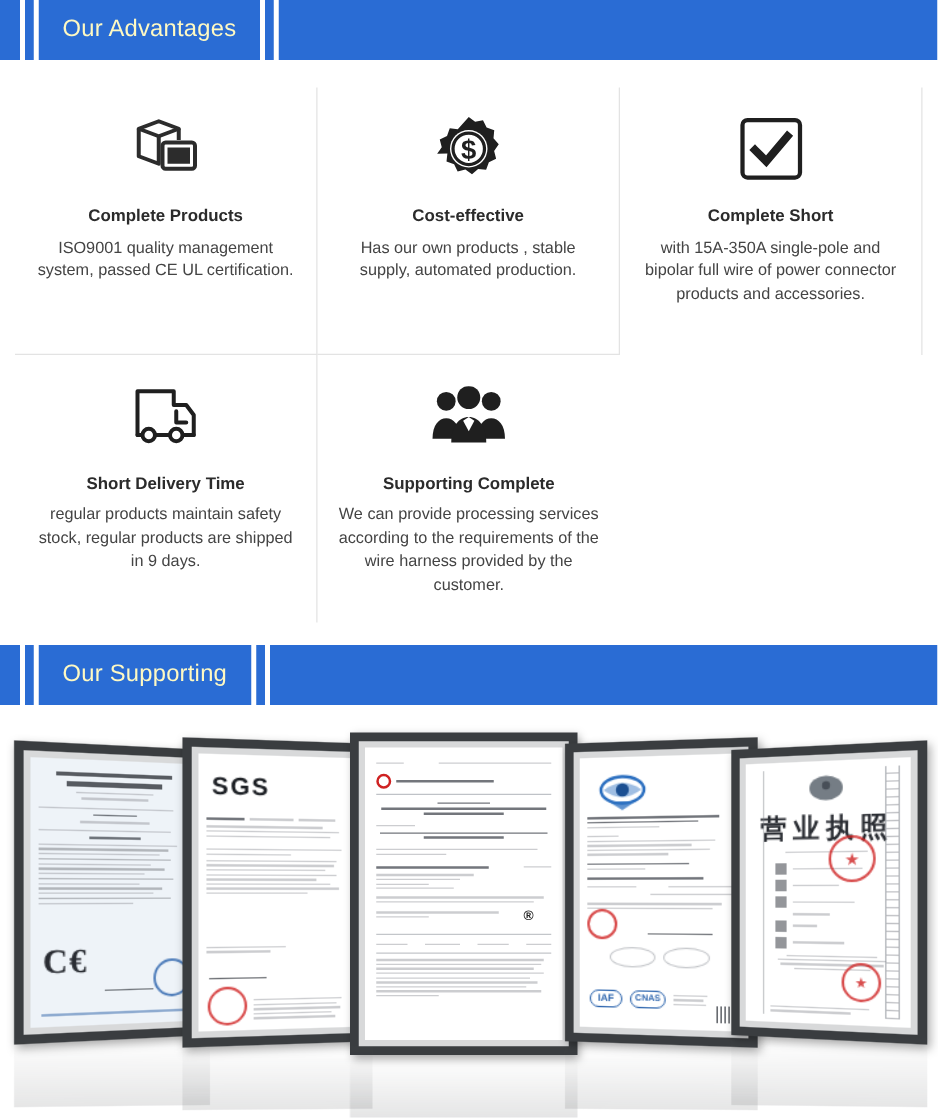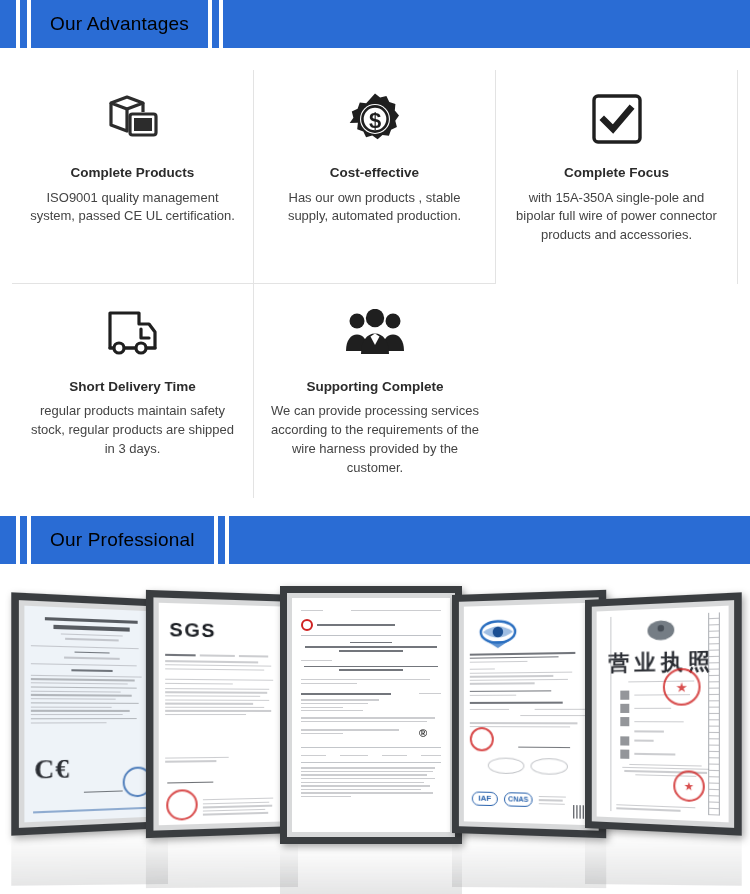--- a/index.html
+++ b/index.html
@@ -22,21 +22,21 @@
   .bar-thin   { width: 7px;  background: var(--accent); }
   .bar-gap-s  { width: 4px; }
   .bar-gap-m  { width: 4px; }
   .title-box {
     background: var(--accent);
     display: flex;
     align-items: center;
     padding: 0 19px;
   }
   .title-box span {
-    color: #000000;
+    color: #fef9c3;
     font-size: 19px;
     font-weight: 400;
     letter-spacing: .2px;
     white-space: nowrap;
   }
   .bar-fill { flex: 1; background: var(--accent); }
 
   
   .adv-grid {
     display: grid;
@@ -207,38 +207,38 @@
   </div>
 
 
   <div class="adv-cell bdr-r">
     <div class="adv-icon">
       <svg width="52" height="52" viewBox="0 0 52 52">
         <rect x="3" y="3" width="46" height="46" rx="4" fill="none" stroke="#1f1f1f" stroke-width="3.4"></rect>
         <path d="M13 27 L22 36 L39 16" fill="none" stroke="#1f1f1f" stroke-width="6.4" stroke-linecap="square" stroke-linejoin="miter"></path>
       </svg>
     </div>
-    <div class="adv-title">Complete Focus</div>
+    <div class="adv-title">Complete Short</div>
     <div class="adv-desc">with 15A-350A single-pole and bipolar full wire of power connector products and accessories.</div>
   </div>
 
   <div class="adv-cell bdr-r">
     <div class="adv-icon">
       <svg width="56" height="52" viewBox="0 0 56 52">
         <g fill="none" stroke="#1f1f1f" stroke-width="3.2" stroke-linejoin="round" stroke-linecap="round">
           <path d="M5 6 H34 L34 17 L44 17 L50 25 L50 41 H5 Z"></path>
           <path d="M36 22 L36 31 L44 31"></path>
           <path d="M5 41 H9 M19 41 H30 M41 41 H50"></path>
         </g>
         <circle cx="14" cy="41" r="5" fill="#ffffff" stroke="#1f1f1f" stroke-width="3.2"></circle>
         <circle cx="36" cy="41" r="5" fill="#ffffff" stroke="#1f1f1f" stroke-width="3.2"></circle>
       </svg>
     </div>
     <div class="adv-title">Short Delivery Time</div>
-    <div class="adv-desc">regular products maintain safety stock, regular products are shipped in 3 days.</div>
+    <div class="adv-desc">regular products maintain safety stock, regular products are shipped in 9 days.</div>
   </div>
 
   <div class="adv-cell">
     <div class="adv-icon">
       <svg width="62" height="48" viewBox="0 0 62 48">
         <circle cx="13" cy="12" r="7.5" fill="#1f1f1f"></circle>
         <path fill="#1f1f1f" d="M2 42 C2 31 7 25.5 13 25.5 C19 25.5 24 31 24 42 Z"></path>
         <circle cx="49" cy="12" r="7.5" fill="#1f1f1f"></circle>
         <path fill="#1f1f1f" d="M38 42 C38 31 43 25.5 49 25.5 C55 25.5 60 31 60 42 Z"></path>
         <circle cx="31" cy="9" r="9.2" fill="#1f1f1f"></circle>
@@ -250,21 +250,21 @@
     <div class="adv-desc">We can provide processing services according to the requirements of the wire harness provided by the customer.</div>
   </div>
 </div>
 
 <div class="section-header" style="--accent:#2a6cd4;">
   <div class="bar-wide"></div>
   <div class="bar-gap-s"></div>
   <div class="bar-thin"></div>
   <div class="bar-gap-s"></div>
   <div class="title-box">
-    <span>Our Professional</span>
+    <span>Our Supporting</span>
   </div>
   <div class="bar-gap-m"></div>
   <div class="bar-thin"></div>
   <div class="bar-gap-m"></div>
   <div class="bar-fill"></div>
 </div>
 
 <div class="cert-area">
   <div class="cert-stage">
 

